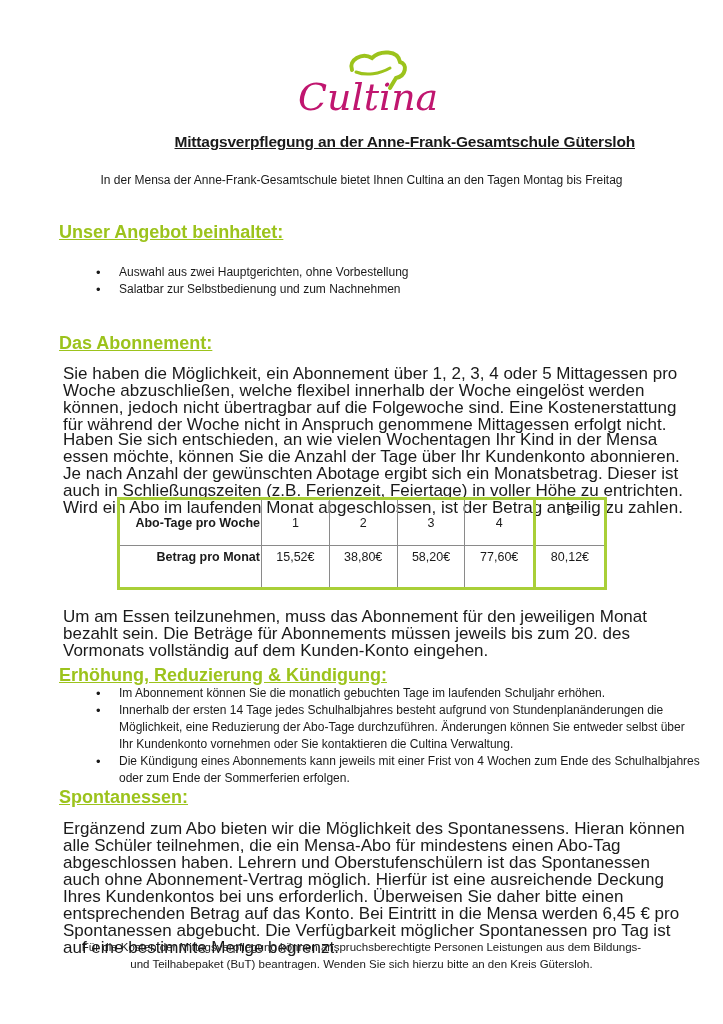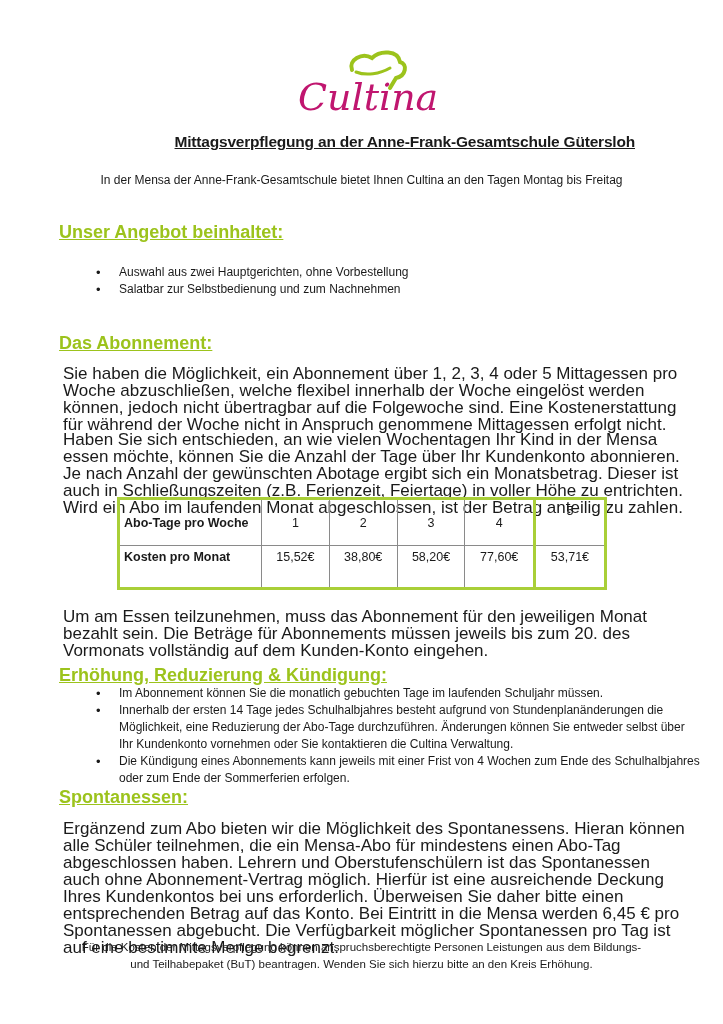--- a/index.html
+++ b/index.html
@@ -15,21 +15,21 @@
   .h2 { position: absolute; left: 59px; font-weight: bold; font-size: 18px;
         color: #9cc31c; text-decoration: underline; }
   .ul { position: absolute; left: 78px; width: 600px; margin: 16px; padding: 0; list-style: none;
         font-size: 12px; line-height: 17px; }
   .ul li { position: relative; padding-left: 25px; }
   .ul li::before { content: "\2022"; position: absolute; left: 2px; top: 0; font-size: 13px; }
   .para { position: absolute; left: 47px; width: 625px; font-size: 17px; line-height: 17px; margin: 16px; }
   table.prices { position: absolute; left: 117px; top: 497px; width: 490px; border-collapse: collapse;
                  border: 3px solid #a9cf38; font-size: 12.5px; }
   table.prices td { border: 1px solid #8a8a8a; height: 32px; text-align: center; vertical-align: middle; }
-  table.prices td.rowhead { text-align: left; font-weight: bold; padding-left: 4px; width: 136px; }
+  table.prices td.rowhead { text-align: right; font-weight: bold; padding-left: 4px; width: 136px; }
   table.prices tr:first-child td { border-top: none; height: 40px; }
   table.prices tr:last-child td { vertical-align: top; padding-top: 4px; height: 36px; }
   table.prices td.c5 { border-left: 3px solid #a9cf38; vertical-align: top; padding-top: 4px; }
   .footer { position: absolute; left: 60px; width: 603px; top: 939px; text-align: center;
             font-weight: normal; font-size: 11.5px; line-height: 17px; }
 </style>
 </head>
 <body>
 
 <div class="page">
@@ -62,39 +62,39 @@
     <tbody>
         <tr>
       <td class="rowhead">Abo-Tage pro Woche</td>
       <td>1</td>
       <td>2</td>
       <td>3</td>
       <td>4</td>
       <td class="c5">5</td>
     </tr>
     <tr>
-      <td class="rowhead">Kosten pro Monat</td>
+      <td class="rowhead">Betrag pro Monat</td>
       <td>15,52€</td>
       <td>38,80€</td>
       <td>58,20€</td>
       <td>77,60€</td>
-      <td class="c5">53,71€</td>
+      <td class="c5">80,12€</td>
     </tr>
   </tbody>
     </table>
 
   <p class="para" style="top:592px">Um am Essen teilzunehmen, muss das Abonnement für den jeweiligen Monat bezahlt sein. Die Beträge für Abonnements müssen jeweils bis zum 20. des Vormonats vollständig auf dem Kunden-Konto eingehen.</p>
 
   <div class="h2" style="top:665px">Erhöhung, Reduzierung &amp; Kündigung:</div>
   <ul class="ul" style="top:669px;width:606px">
-    <li>Im Abonnement können Sie die monatlich gebuchten Tage im laufenden Schuljahr müssen.</li>
+    <li>Im Abonnement können Sie die monatlich gebuchten Tage im laufenden Schuljahr erhöhen.</li>
     <li>Innerhalb der ersten 14 Tage jedes Schulhalbjahres besteht aufgrund von Stundenplanänderungen die Möglichkeit, eine Reduzierung der Abo-Tage durchzuführen. Änderungen können Sie entweder selbst über Ihr Kundenkonto vornehmen oder Sie kontaktieren die Cultina Verwaltung.</li>
     <li>Die Kündigung eines Abonnements kann jeweils mit einer Frist von 4 Wochen zum Ende des Schulhalbjahres oder zum Ende der Sommerferien erfolgen.</li>
   </ul>
 
   <div class="h2" style="top:787px">Spontanessen:</div>
   <p class="para" style="top:804px">Ergänzend zum Abo bieten wir die Möglichkeit des Spontanessens. Hieran können alle Schüler teilnehmen, die ein Mensa-Abo für mindestens einen Abo-Tag abgeschlossen haben. Lehrern und Oberstufenschülern ist das Spontanessen auch ohne Abonnement-Vertrag möglich. Hierfür ist eine ausreichende Deckung Ihres Kundenkontos bei uns erforderlich. Überweisen Sie daher bitte einen entsprechenden Betrag auf das Konto. Bei Eintritt in die Mensa werden 6,45 € pro Spontanessen abgebucht. Die Verfügbarkeit möglicher Spontanessen pro Tag ist auf eine bestimmte Menge begrenzt.</p>
 
   <div class="footer">
     <div>Für die Kosten der Mittagsverpflegung können anspruchsberechtigte Personen Leistungen aus dem Bildungs-</div>
-    <div>und Teilhabepaket (BuT) beantragen. Wenden Sie sich hierzu bitte an den Kreis Erhöhung.</div>
+    <div>und Teilhabepaket (BuT) beantragen. Wenden Sie sich hierzu bitte an den Kreis Gütersloh.</div>
   </div>
 </div>
 
 </body></html>

